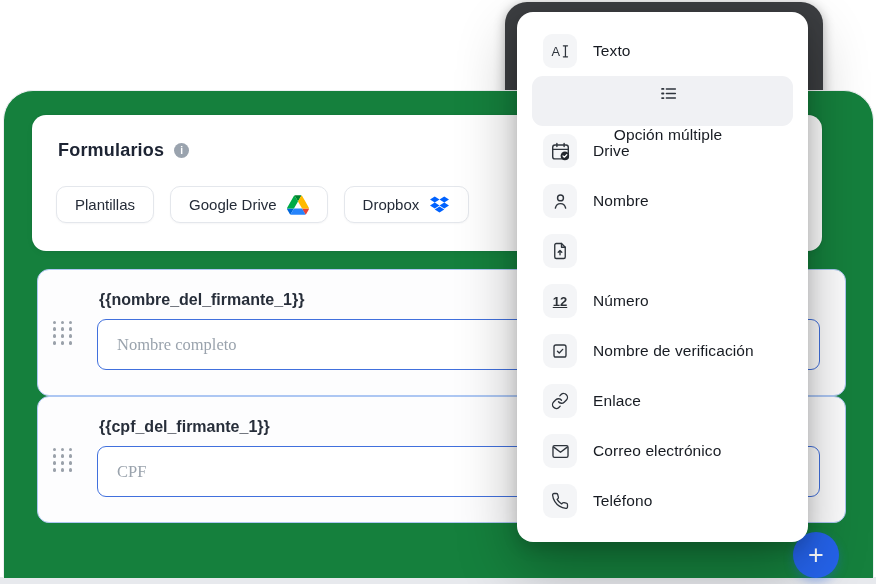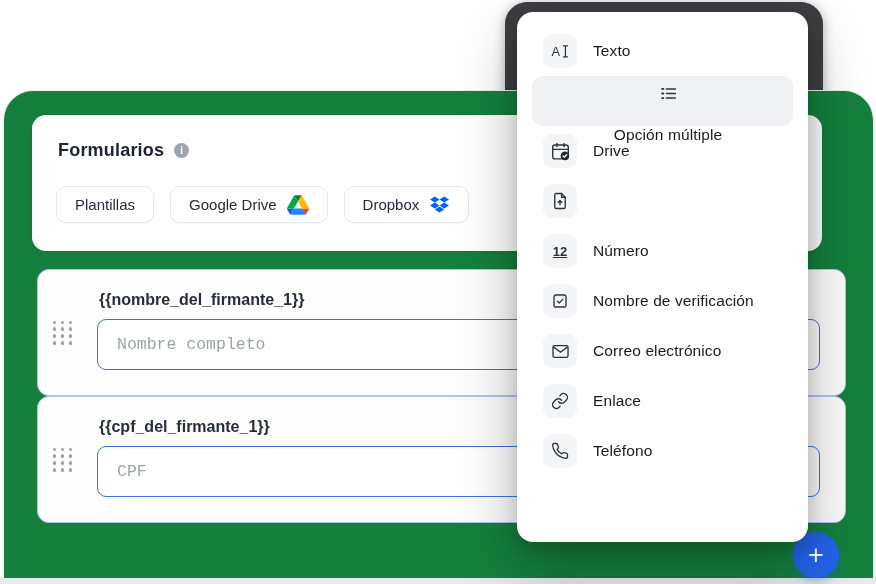--- a/index.html
+++ b/index.html
@@ -32,21 +32,21 @@
   
   .block{position:absolute;left:33px;width:807px;height:125px;background:#fdfdfe;
          border:1px solid #adc7f3;border-radius:12px;}
   .block1{top:178px;} .block2{top:305px;}
   .drag-handle{position:absolute;left:15px;top:50%;transform:translateY(-50%);
                display:grid;grid-template-columns:repeat(3,auto);gap:3.5px 4.5px;cursor:grab;}
   .drag-handle i{width:3.4px;height:3.4px;border-radius:50%;background:#9aa1aa;display:block;}
   .var-label{position:absolute;left:61px;top:21px;font-size:16px;font-weight:700;color:#272e3a;}
   .field-input{position:absolute;left:59px;top:49px;width:723px;height:51px;box-sizing:border-box;
                border:1.7px solid #4170dd;border-radius:9px;background:#fff;padding:0 19px;
-               font-size:16.5px;color:#374151;font-family:Liberation Mono, monospace;outline:none;}
+               font-size:16.5px;color:#374151;font-family:Liberation Serif, serif;outline:none;}
   .field-input::placeholder{color:#9aa3ad;}
 
   
   .fab{position:absolute;left:793px;top:532px;width:46px;height:46px;border-radius:50%;background:#2563eb;
        border:none;color:#fff;z-index:50;font-size:27px;font-weight:300;line-height:1;
        display:flex;align-items:center;justify-content:center;cursor:pointer;font-family:inherit;
        box-shadow:0 4px 10px rgba(37,99,235,.35);}
 
   
   .menu{position:absolute;left:517px;top:12px;width:291px;height:530px;background:#fff;border-radius:16px;
@@ -175,20 +175,29 @@
         <svg width="19" height="19" viewBox="0 0 20 20" fill="none" stroke="#2e343c" stroke-width="1.5">
           <rect x="1.8" y="3.2" width="16.4" height="14.6" rx="2.4"></rect>
           <path d="M6.2 1.6v3.2M13.8 1.6v3.2M1.8 7.8h16.4" stroke-linecap="round"></path>
           <circle cx="14.6" cy="14.6" r="4.5" fill="#23272e" stroke="none"></circle>
           <path d="M12.6 14.6l1.4 1.4 2.6-2.6" stroke="#fff" stroke-width="1.3" stroke-linecap="round" stroke-linejoin="round"></path>
         </svg>
       </span>
       <span class="menu-label">Drive</span>
     </div>
 
+    <div class="menu-item">
+      <span class="icon-tile">
+        <svg width="19" height="19" viewBox="0 0 20 20" fill="none" stroke="#2e343c" stroke-width="1.5" stroke-linecap="round">
+          <circle cx="10" cy="6.2" r="3.1"></circle>
+          <path d="M4.6 17c.6-3.1 2.9-4.8 5.4-4.8s4.8 1.7 5.4 4.8"></path>
+        </svg>
+      </span>
+      <span class="menu-label">Nombre</span>
+    </div>
 
     <div class="menu-item">
       <span class="icon-tile">
         <svg width="18" height="18" viewBox="0 0 24 24" fill="none" stroke="#2e343c" stroke-width="1.8" stroke-linecap="round" stroke-linejoin="round">
           <path d="M14 2H7a2 2 0 0 0-2 2v16a2 2 0 0 0 2 2h10a2 2 0 0 0 2-2V7z"></path>
           <path d="M14 2v5h5"></path>
           <path d="M12 17v-5.5M9.6 13.7L12 11.3l2.4 2.4"></path>
         </svg>
       </span>
     </div>
@@ -205,40 +214,40 @@
         <svg width="18" height="18" viewBox="0 0 24 24" fill="none" stroke="#2e343c" stroke-width="1.8" stroke-linecap="round" stroke-linejoin="round">
           <rect x="4" y="4" width="16" height="16" rx="2.5"></rect>
           <path d="M8.6 12.2l2.4 2.4 4.6-4.8"></path>
         </svg>
       </span>
       <span class="menu-label">Nombre de verificación</span>
     </div>
 
     <div class="menu-item">
       <span class="icon-tile">
+        <svg width="18" height="18" viewBox="0 0 24 24" fill="none" stroke="#2e343c" stroke-width="1.8" stroke-linecap="round" stroke-linejoin="round">
+          <path d="M10 13a5 5 0 0 0 7.54.54l3-3a5 5 0 0 0-7.07-7.07l-1.72 1.71"></path>
+          <path d="M14 11a5 5 0 0 0-7.54-.54l-3 3a5 5 0 0 0 7.07 7.07l1.71-1.71"></path>
+        </svg>
+      </span>
+      <span class="menu-label">Enlace</span>
+    </div>
+
+    <div class="menu-item">
+      <span class="icon-tile">
         <svg width="19" height="19" viewBox="0 0 24 24" fill="none" stroke="#2e343c" stroke-width="1.7" stroke-linecap="round" stroke-linejoin="round">
           <rect x="2.5" y="4.5" width="19" height="15" rx="2"></rect>
           <path d="M3.5 6.5l8.5 6.5 8.5-6.5"></path>
         </svg>
       </span>
       <span class="menu-label">Correo electrónico</span>
     </div>
 
     <div class="menu-item">
       <span class="icon-tile">
-        <svg width="18" height="18" viewBox="0 0 24 24" fill="none" stroke="#2e343c" stroke-width="1.8" stroke-linecap="round" stroke-linejoin="round">
-          <path d="M10 13a5 5 0 0 0 7.54.54l3-3a5 5 0 0 0-7.07-7.07l-1.72 1.71"></path>
-          <path d="M14 11a5 5 0 0 0-7.54-.54l-3 3a5 5 0 0 0 7.07 7.07l1.71-1.71"></path>
-        </svg>
-      </span>
-      <span class="menu-label">Enlace</span>
-    </div>
-
-    <div class="menu-item">
-      <span class="icon-tile">
         <svg width="18" height="18" viewBox="0 0 24 24" fill="none" stroke="#2e343c" stroke-width="1.7" stroke-linecap="round" stroke-linejoin="round">
           <path d="M22 16.92v3a2 2 0 0 1-2.18 2 19.79 19.79 0 0 1-8.63-3.07 19.5 19.5 0 0 1-6-6A19.79 19.79 0 0 1 2.12 4.18 2 2 0 0 1 4.11 2h3a2 2 0 0 1 2 1.72 12.84 12.84 0 0 0 .7 2.81 2 2 0 0 1-.45 2.11L8.09 9.91a16 16 0 0 0 6 6l1.27-1.27a2 2 0 0 1 2.11-.45 12.84 12.84 0 0 0 2.81.7A2 2 0 0 1 22 16.92z"></path>
         </svg>
       </span>
       <span class="menu-label">Teléfono</span>
     </div>
 
   </div>
 
 </div>

